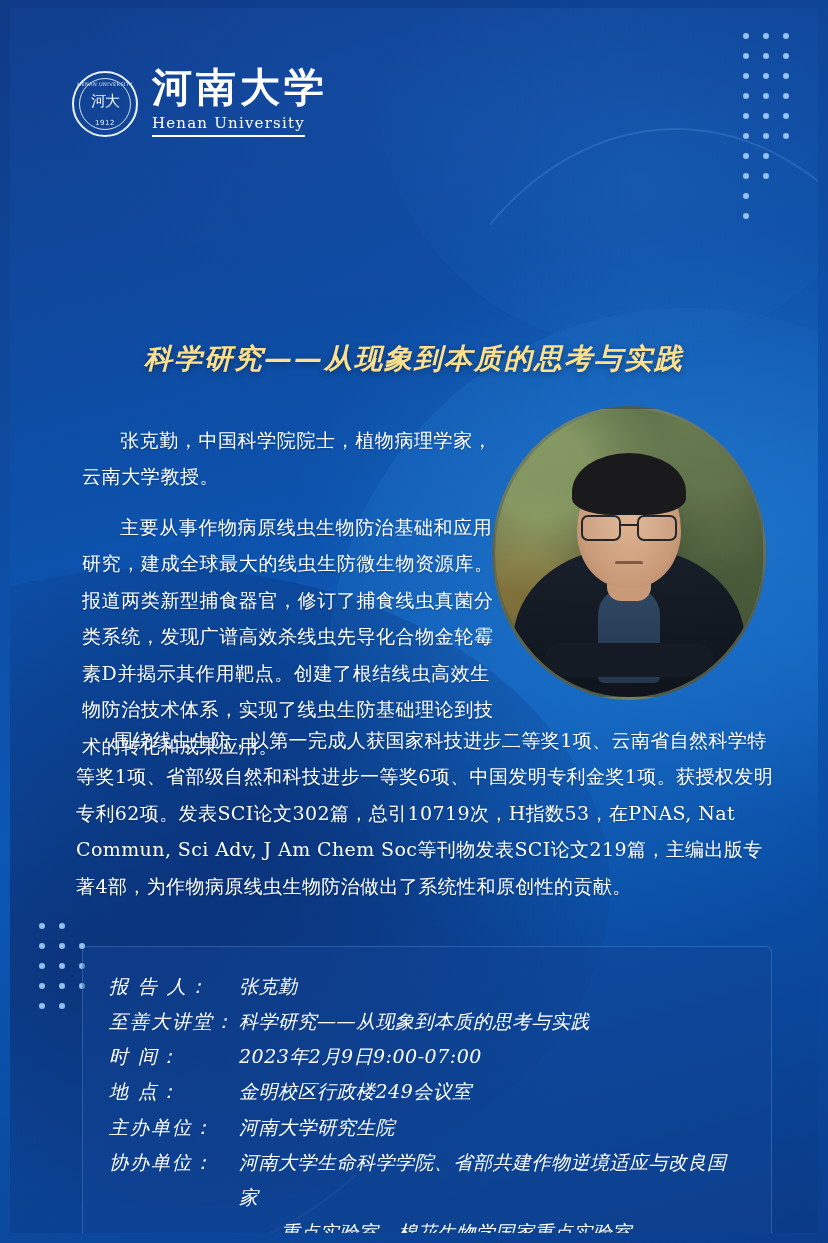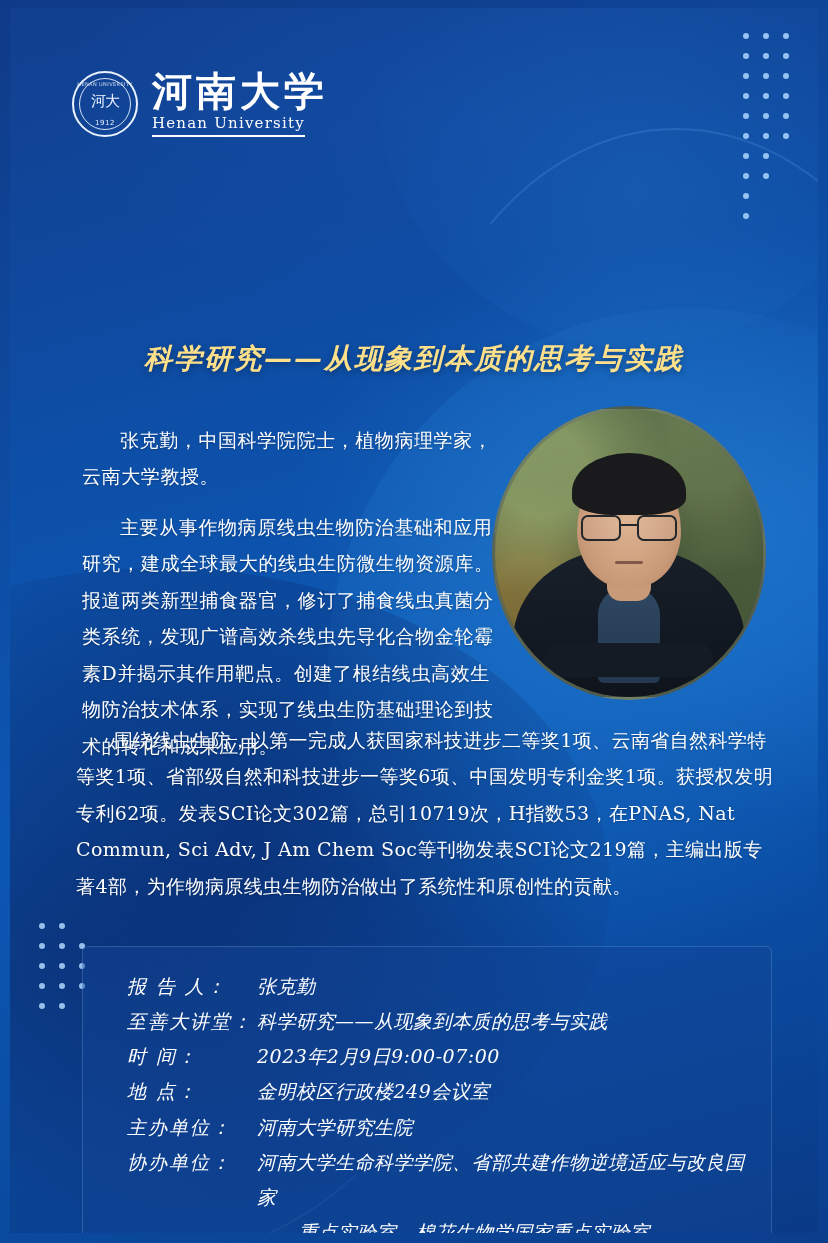--- a/index.html
+++ b/index.html
@@ -141,21 +141,21 @@
     color: rgba(234,243,255,0.85);
     font-size: 5px;
     letter-spacing: 0.4px;
   }
   .brand .cn {
     color: #ffffff;
     font-size: 40px;
     font-weight: bold;
     letter-spacing: 4px;
     line-height: 1.05;
-    font-family: Liberation Sans, sans-serif;
+    font-family: Liberation Mono, monospace;
   }
   .brand .en {
     color: #ffffff;
     font-size: 15px;
     letter-spacing: 1.2px;
     font-family: "DejaVu Serif", "Liberation Serif", serif;
     margin-top: 2px;
     padding-bottom: 3px;
     border-bottom: 2px solid #ffffff;
     display: inline-block;
@@ -337,21 +337,20 @@
   }
   .panel .row {
     display: flex;
     align-items: flex-start;
     color: #ffffff;
     font-size: 19px;
     line-height: 1.85;
     font-family: "DejaVu Serif", "Liberation Serif", serif;
     letter-spacing: 0.5px;
     font-style: italic;
-    margin-left: 18px;
   }
   .panel .lbl {
     flex: 0 0 auto;
     width: 130px;
     letter-spacing: 2px;
   }
   .panel .val {
     flex: 1 1 auto;
   }
   .panel .val .line2 {

